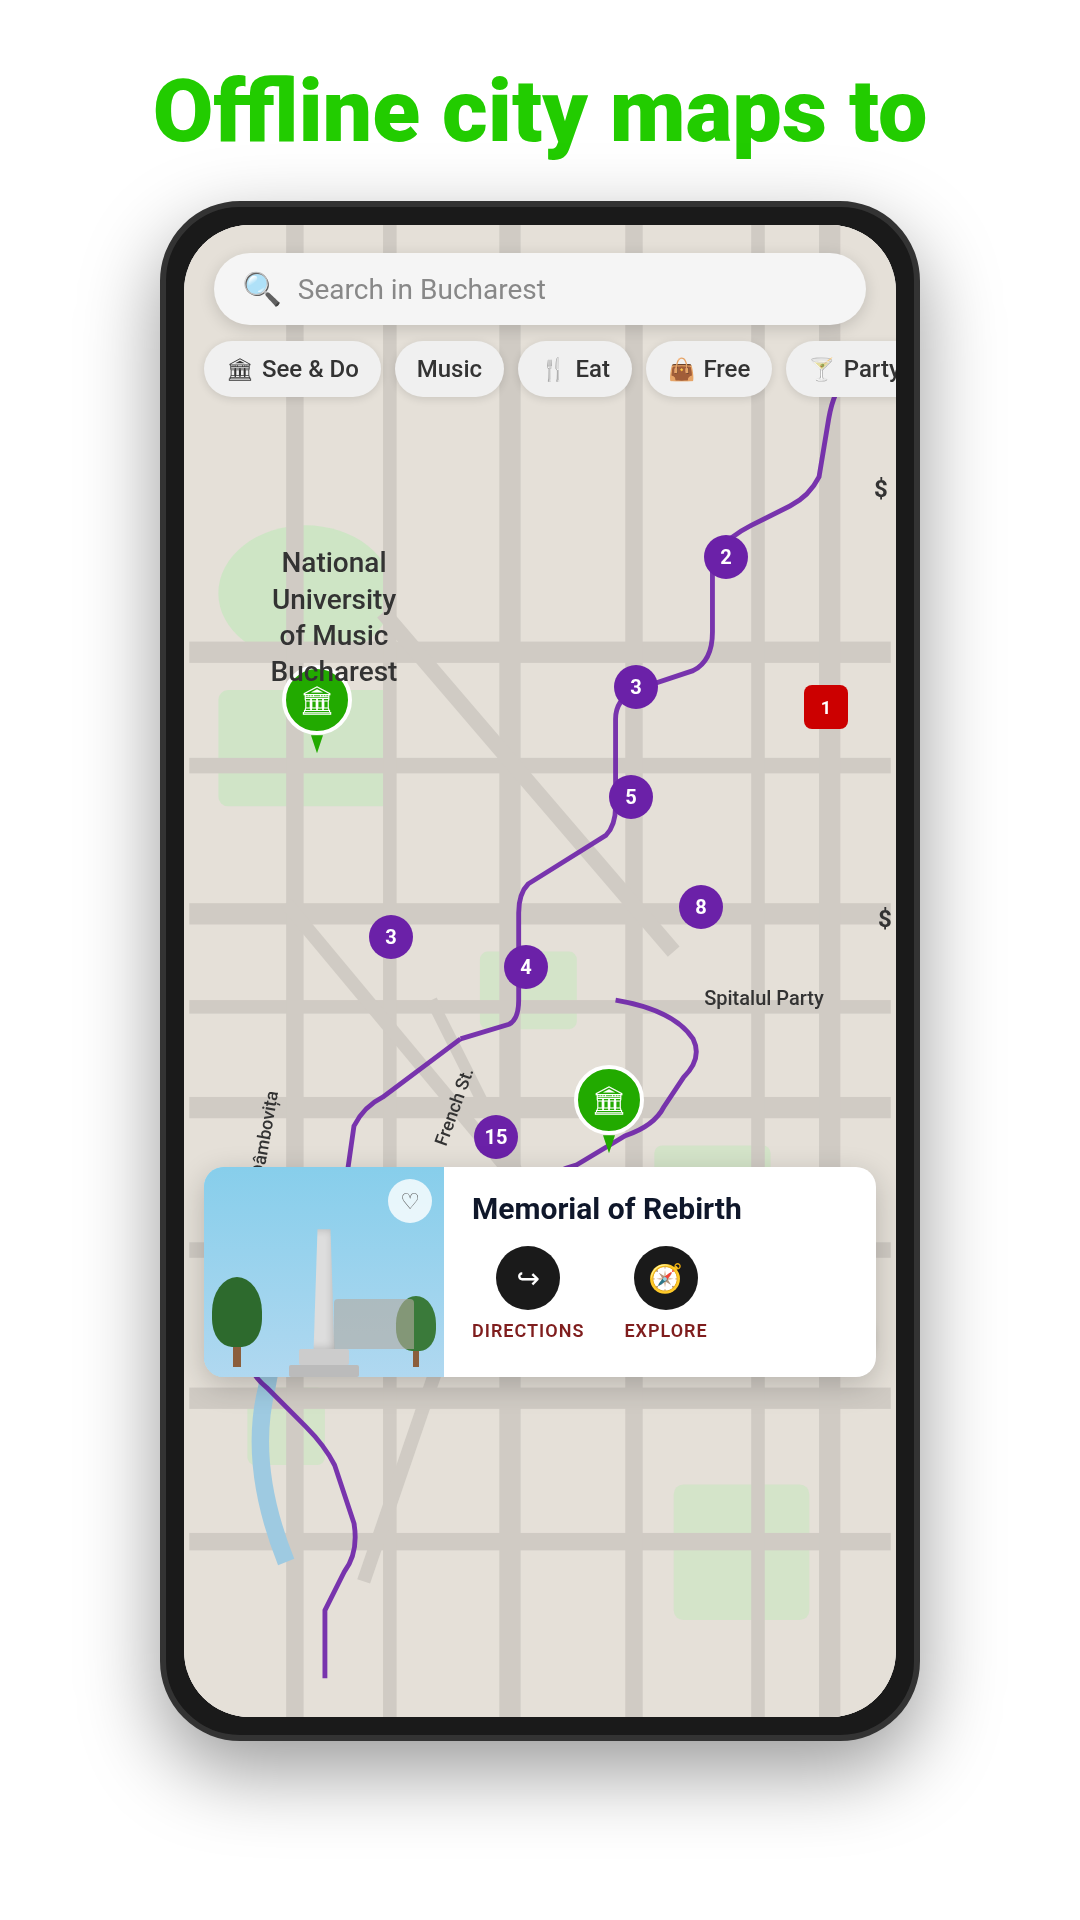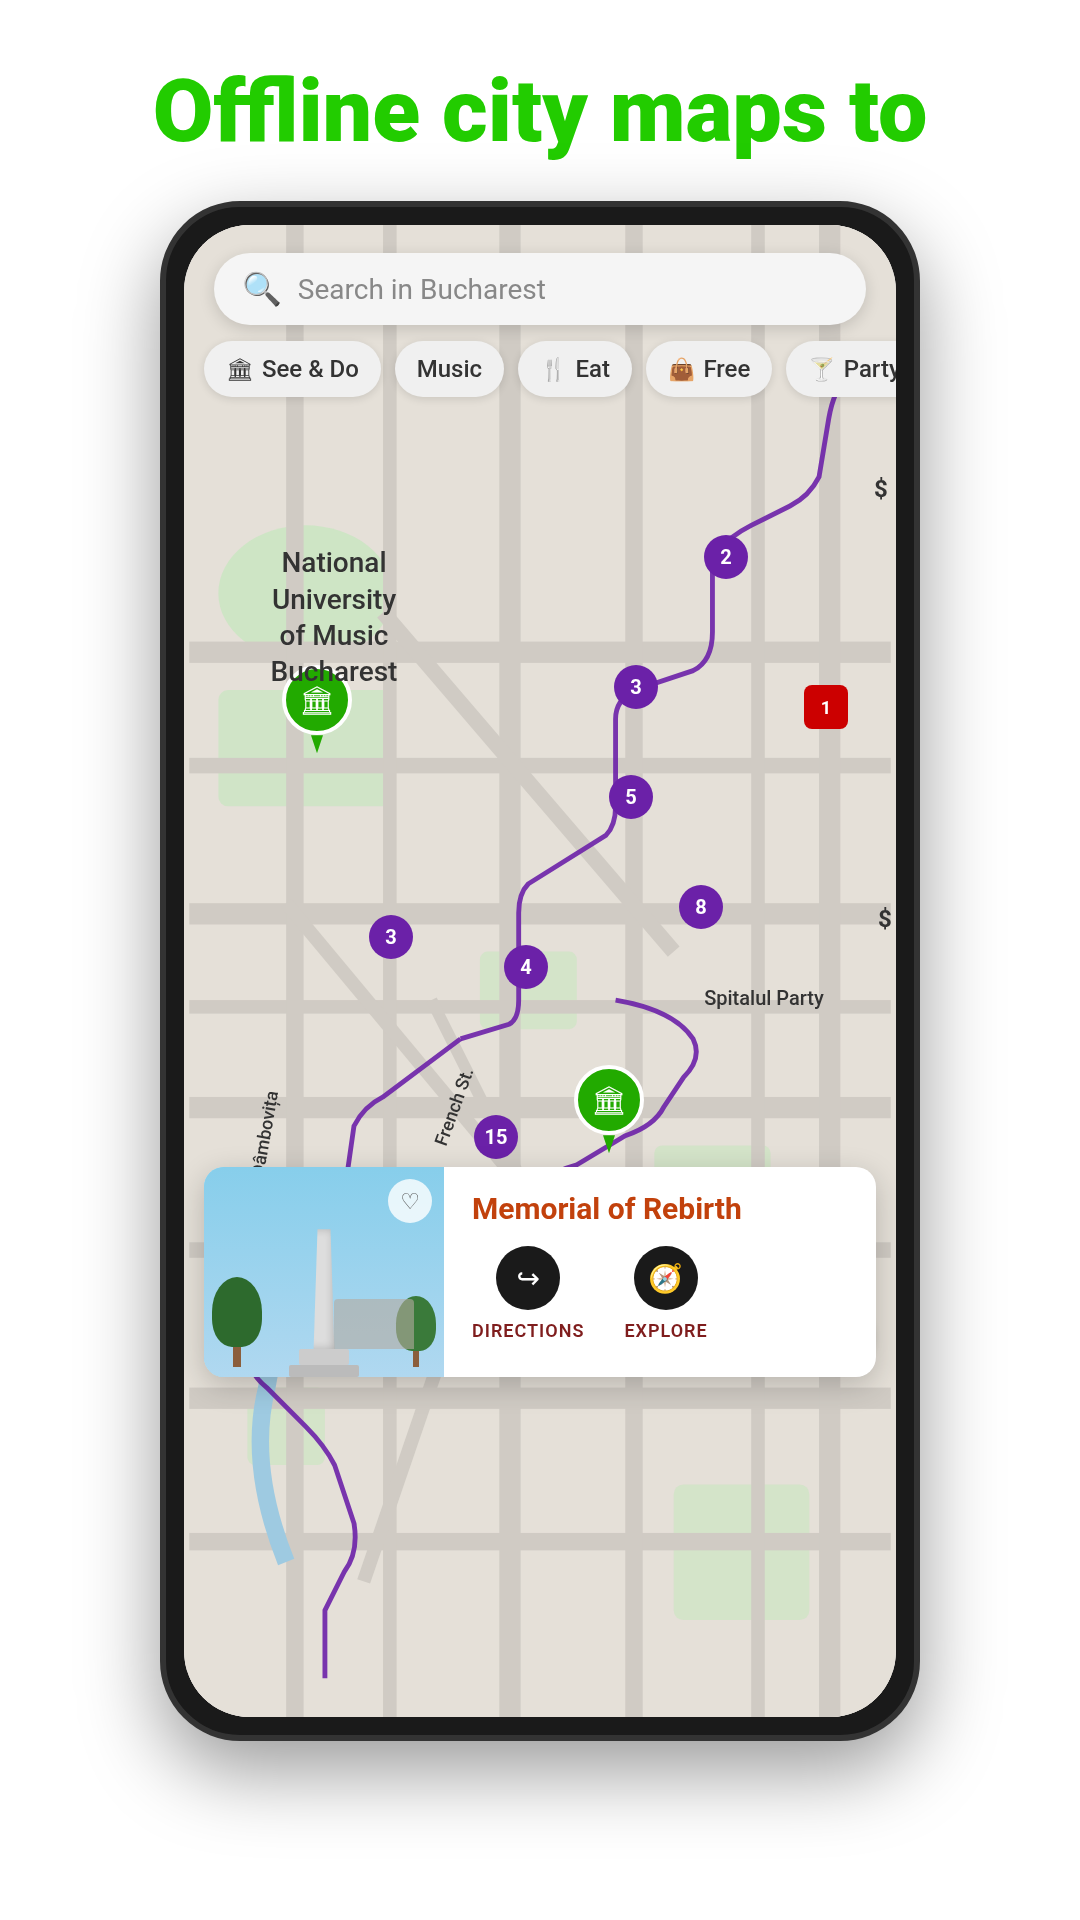--- a/index.html
+++ b/index.html
@@ -227,21 +227,21 @@
       font-size: 22px;
       color: #555;
     }
     .card-info {
       padding: 24px 28px;
       flex: 1;
     }
     .card-title {
       font-size: 30px;
       font-weight: 700;
-      color: #c2410c;
+      color: #0f172a;
       margin-bottom: 20px;
     }
     .card-actions {
       display: flex;
       gap: 40px;
       align-items: center;
     }
     .card-action-btn {
       display: flex;
       flex-direction: column;

